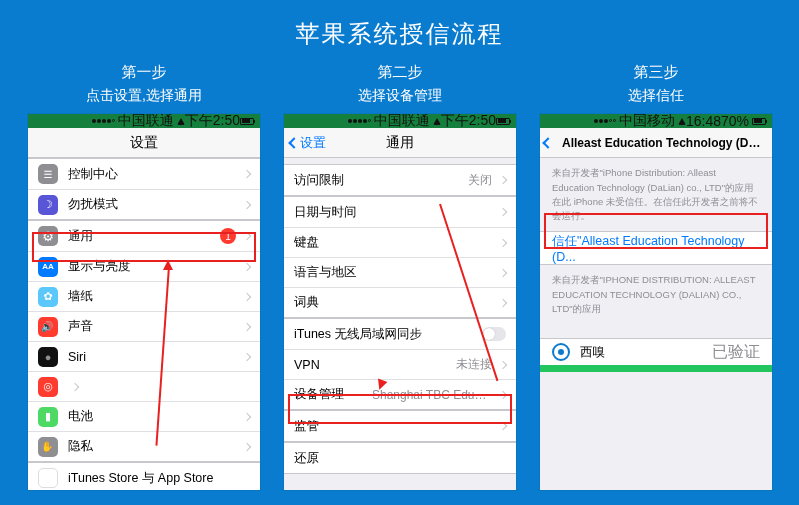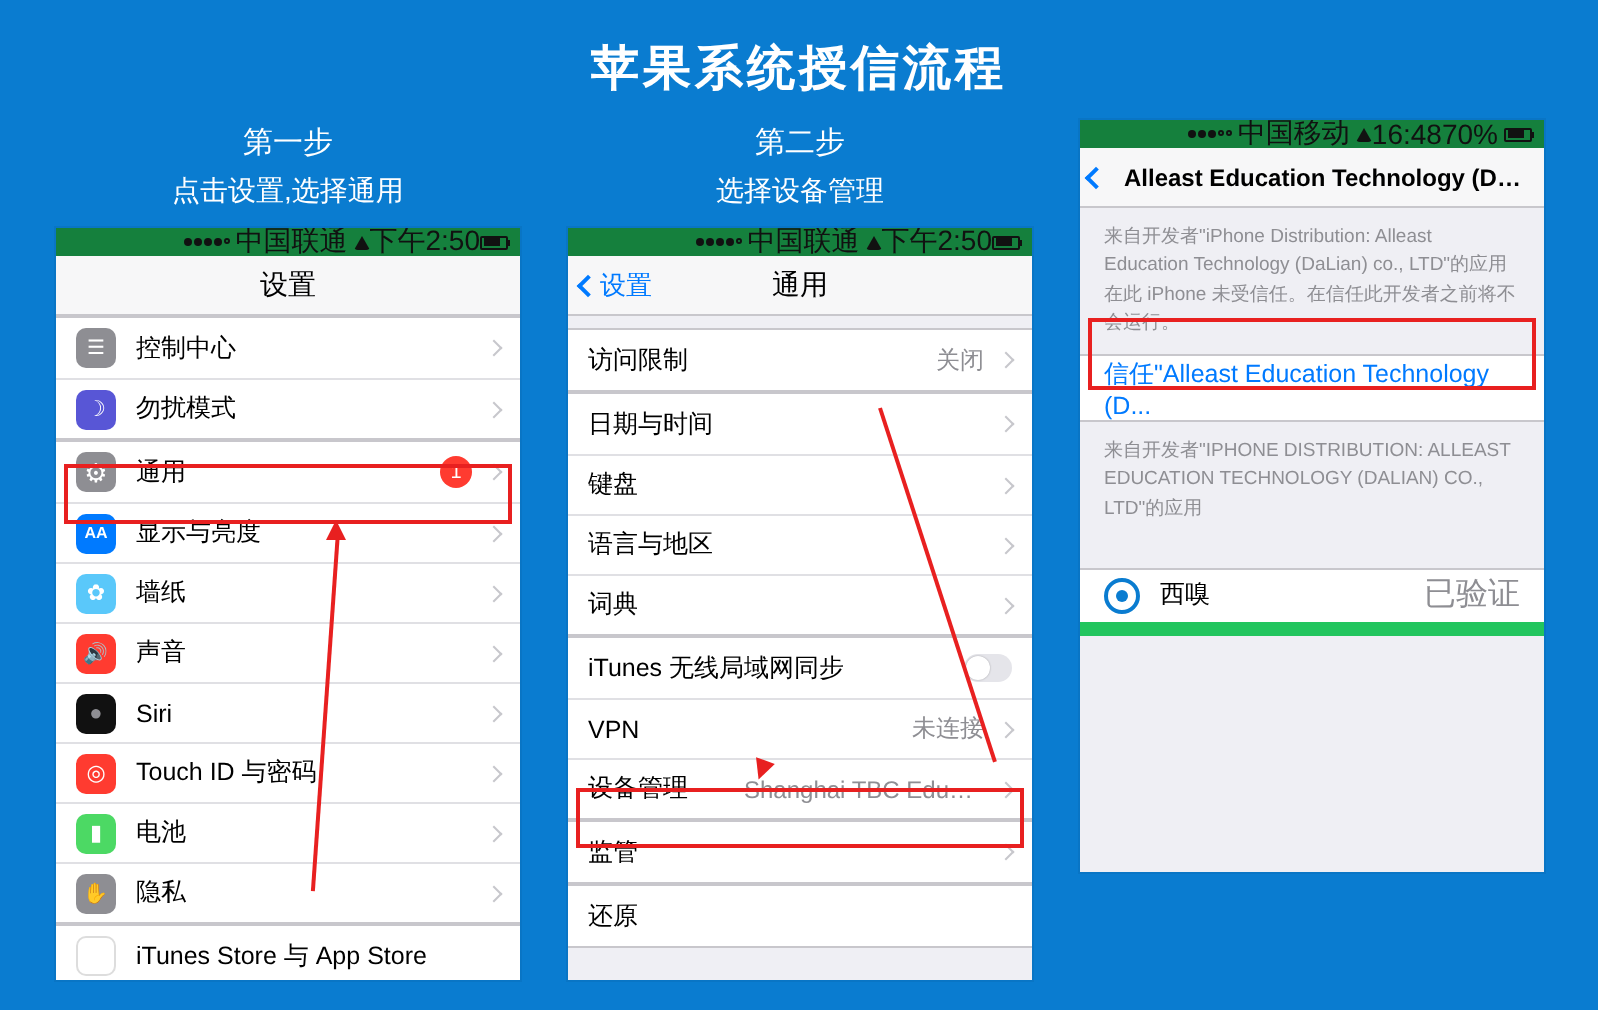--- a/index.html
+++ b/index.html
@@ -7,21 +7,21 @@
   body {
     background: #0a7cd0;
     font-family: -apple-system, "Helvetica Neue", Arial, sans-serif;
     color: #fff;
     overflow: hidden;
     position: relative;
   }
   .page-title {
     text-align: center;
     font-size: 24px;
-    font-weight: 700;
+    font-weight: 400;
     padding-top: 18px;
     letter-spacing: 2px;
   }
   .steps {
     display: flex;
     justify-content: space-between;
     padding: 10px 28px 0 28px;
     gap: 24px;
   }
   .step {
@@ -286,21 +286,20 @@
               <span class="label">声音</span>
               <span class="chev-right"></span>
             </div>
             <div class="row">
               <span class="icon ic-black ic-siri"></span>
               <span class="label">Siri</span>
               <span class="chev-right"></span>
             </div>
             <div class="row">
               <span class="icon ic-red ic-finger"></span>
-              <span class="label">Touch ID 与密码</span>
               <span class="chev-right"></span>
             </div>
             <div class="row">
               <span class="icon ic-green ic-batt"></span>
               <span class="label">电池</span>
               <span class="chev-right"></span>
             </div>
             <div class="row">
               <span class="icon ic-grey ic-hand"></span>
               <span class="label">隐私</span>
@@ -415,20 +414,24 @@
       <div class="hl" style="left:4px; top:280px; width:224px; height:30px;"></div>
 
       <div class="annot-arrow" style="left:0; top:0; width:232px; height:376px;">
         <div class="shaft" style="left:155px; top:90px; height:186px; transform:rotate(-18deg); transform-origin:top;"></div>
         <div class="head" style="left:92px; top:266px; transform:rotate(200deg);"></div>
       </div>
     </div>
   </div>
 
   <div class="step">
+    <div class="step-head">
+      <span class="line1">第三步</span>
+      <span class="line2">选择信任</span>
+    </div>
     <div class="phone">
       <div class="status">
         <div class="left">
           <span class="dots">
               <span class="dot"></span>
               <span class="dot"></span>
               <span class="dot"></span>
               <span class="dot empty"></span>
               <span class="dot empty"></span>
             </span>

